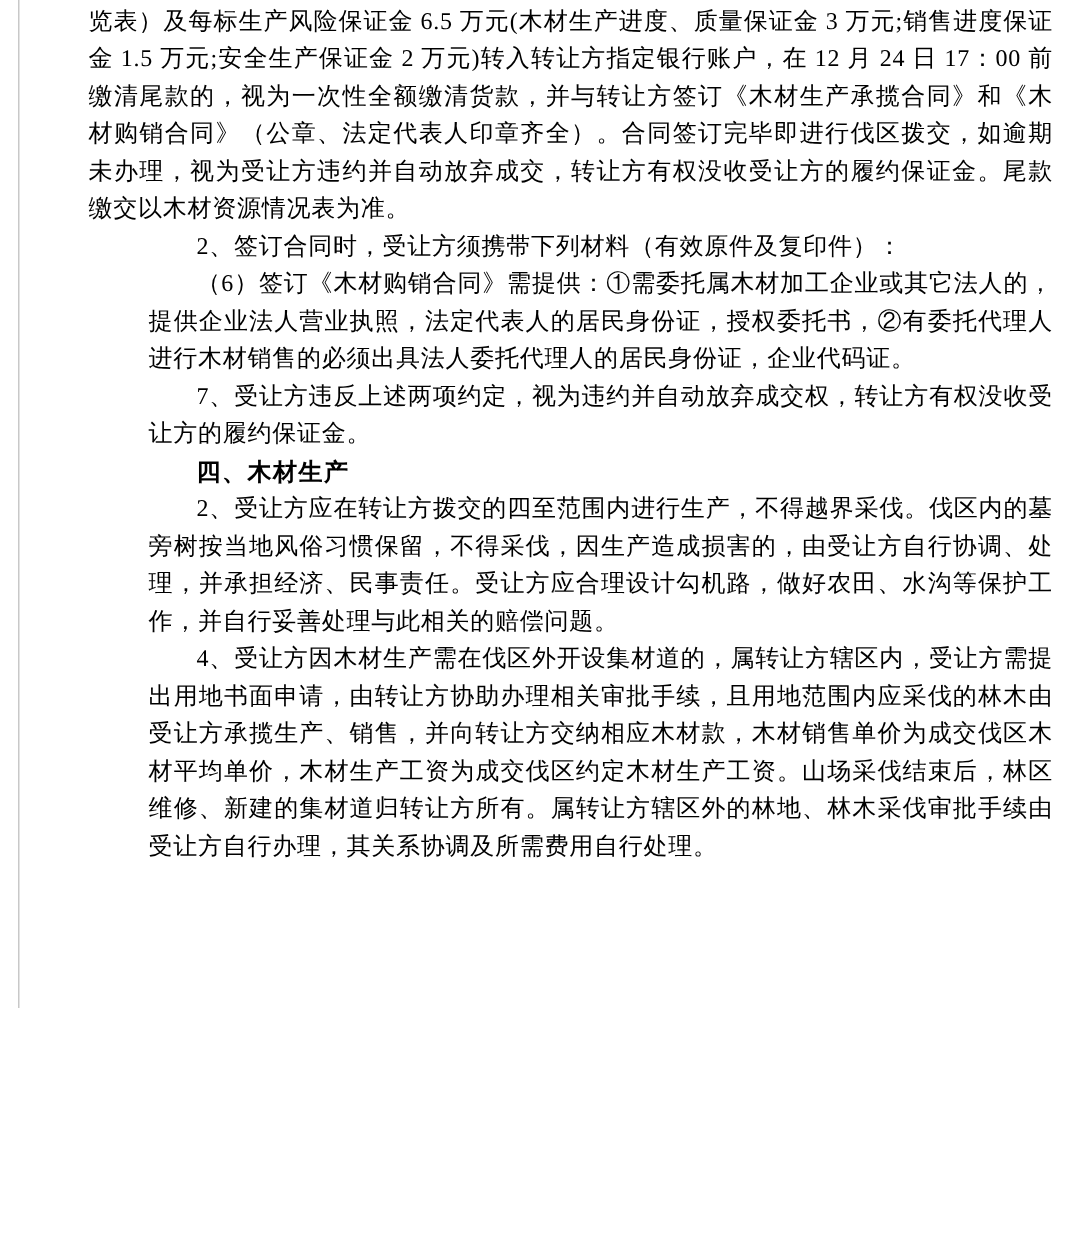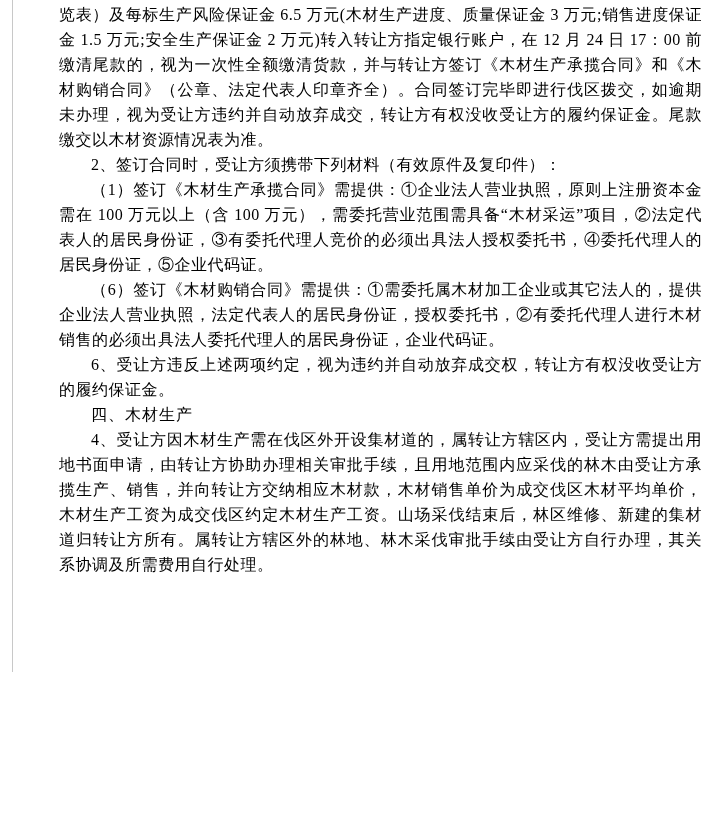--- a/index.html
+++ b/index.html
@@ -35,34 +35,35 @@
     color: #000000;
     text-align: justify;
     letter-spacing: 0.5px;
   }
   .content p {
     margin: 0;
     padding: 0;
   }
   .content p.indent {
     text-indent: 2em;
+    margin-left: 40px;
   }
   .content p.bold {
-    font-weight: 400;
+    font-weight: 700;
     font-family: "DejaVu Sans", "Liberation Sans", sans-serif;
     letter-spacing: 1px;
   }
 </style>
 </head>
 <body>
 
 <div class="page" style="background: rgb(255, 255, 255);">
   <div class="page-edge-line" style="background: rgb(200, 200, 200);"></div>
   <div class="content" id="paragraph-container" style="color: rgb(0, 0, 0);">
       <p class="">览表）及每标生产风险保证金 6.5 万元(木材生产进度、质量保证金 3 万元;销售进度保证金 1.5 万元;安全生产保证金 2 万元)转入转让方指定银行账户，在 12 月 24 日 17：00 前缴清尾款的，视为一次性全额缴清货款，并与转让方签订《木材生产承揽合同》和《木材购销合同》（公章、法定代表人印章齐全）。合同签订完毕即进行伐区拨交，如逾期未办理，视为受让方违约并自动放弃成交，转让方有权没收受让方的履约保证金。尾款缴交以木材资源情况表为准。</p>
       <p class="indent">2、签订合同时，受让方须携带下列材料（有效原件及复印件）：</p>
-      <p class="indent">（1）签订《木材生产承揽合同》需提供：①企业法人营业执照，原则上注册资本金需在 100 万元以上（含 100 万元），需委托营业范围需具备“木材采运”项目，②法定代表人的居民身份证，③有委托代理人竞价的必须出具法人授权委托书，④委托代理人的居民身份证，⑤企业代码证。</p>
       <p class="indent">（6）签订《木材购销合同》需提供：①需委托属木材加工企业或其它法人的，提供企业法人营业执照，法定代表人的居民身份证，授权委托书，②有委托代理人进行木材销售的必须出具法人委托代理人的居民身份证，企业代码证。</p>
-      <p class="indent">6、受让方违反上述两项约定，视为违约并自动放弃成交权，转让方有权没收受让方的履约保证金。</p>
+      <p class="indent">7、受让方违反上述两项约定，视为违约并自动放弃成交权，转让方有权没收受让方的履约保证金。</p>
       <p class="indent bold">四、木材生产</p>
+      <p class="indent">2、受让方应在转让方拨交的四至范围内进行生产，不得越界采伐。伐区内的墓旁树按当地风俗习惯保留，不得采伐，因生产造成损害的，由受让方自行协调、处理，并承担经济、民事责任。受让方应合理设计勾机路，做好农田、水沟等保护工作，并自行妥善处理与此相关的赔偿问题。</p>
       <p class="indent">4、受让方因木材生产需在伐区外开设集材道的，属转让方辖区内，受让方需提出用地书面申请，由转让方协助办理相关审批手续，且用地范围内应采伐的林木由受让方承揽生产、销售，并向转让方交纳相应木材款，木材销售单价为成交伐区木材平均单价，木材生产工资为成交伐区约定木材生产工资。山场采伐结束后，林区维修、新建的集材道归转让方所有。属转让方辖区外的林地、林木采伐审批手续由受让方自行办理，其关系协调及所需费用自行处理。</p>
     </div>
 </div>
 
 </body></html>

